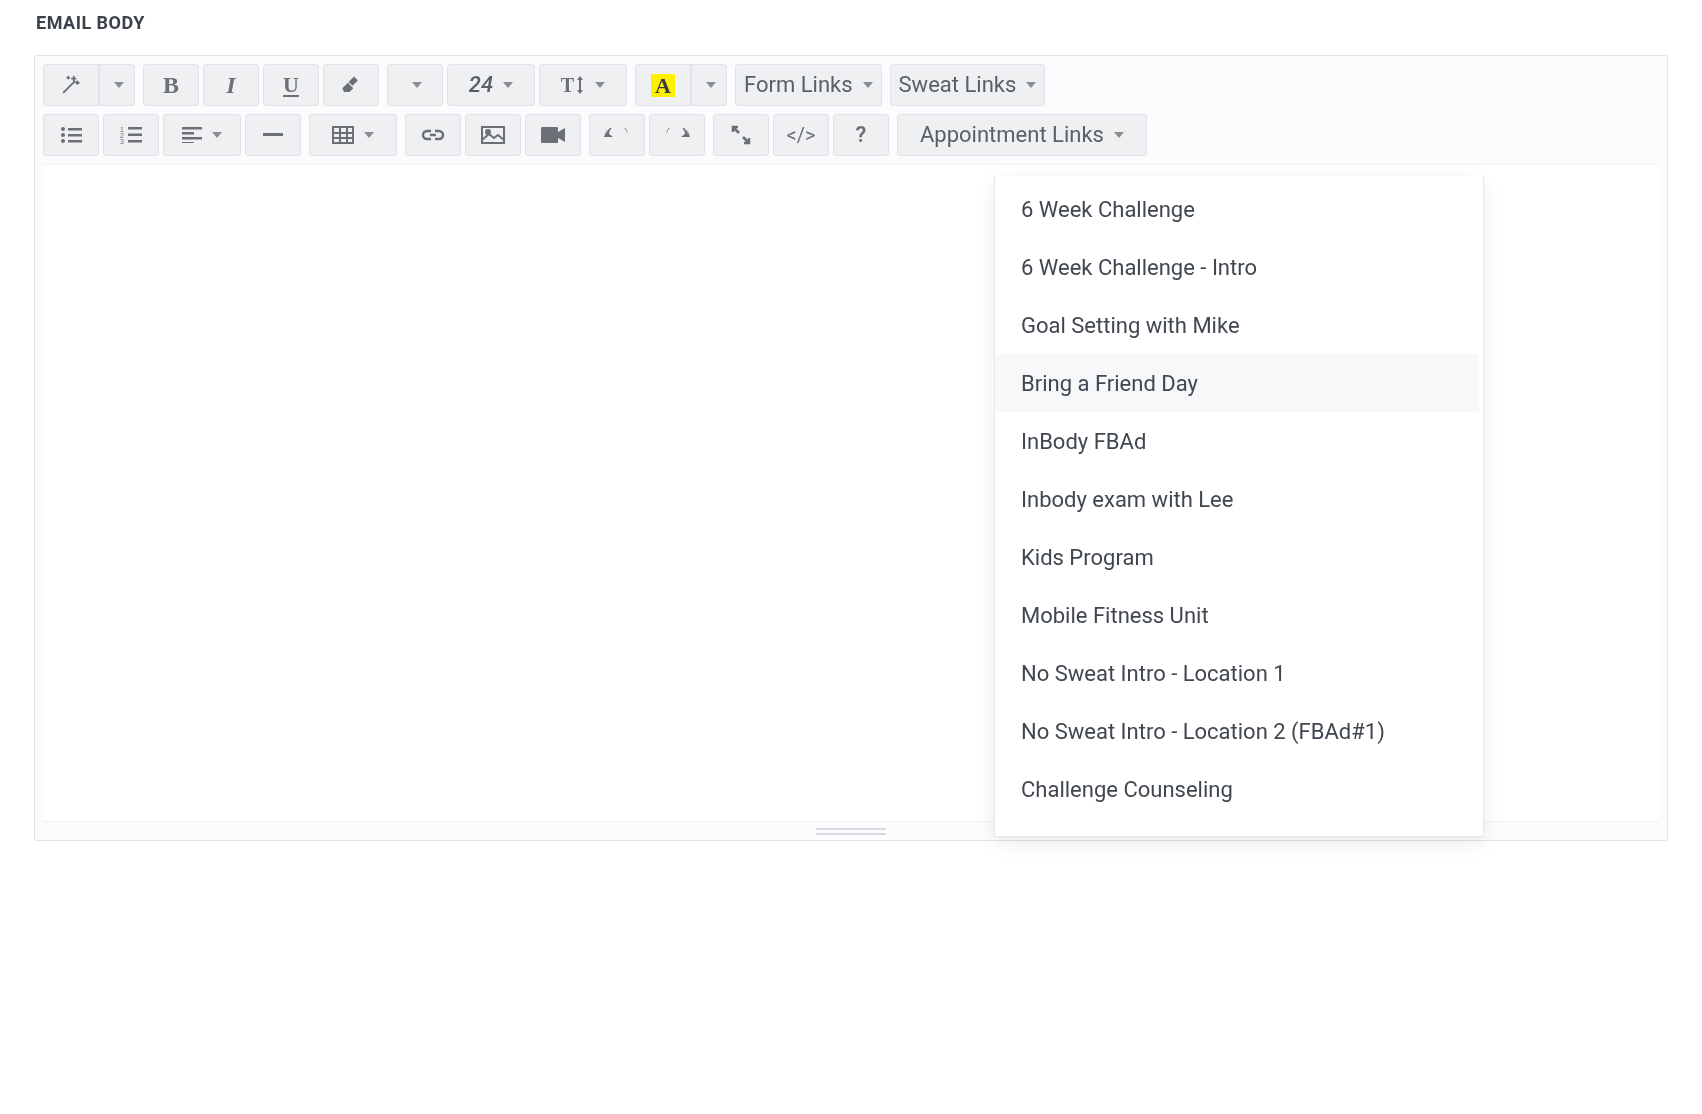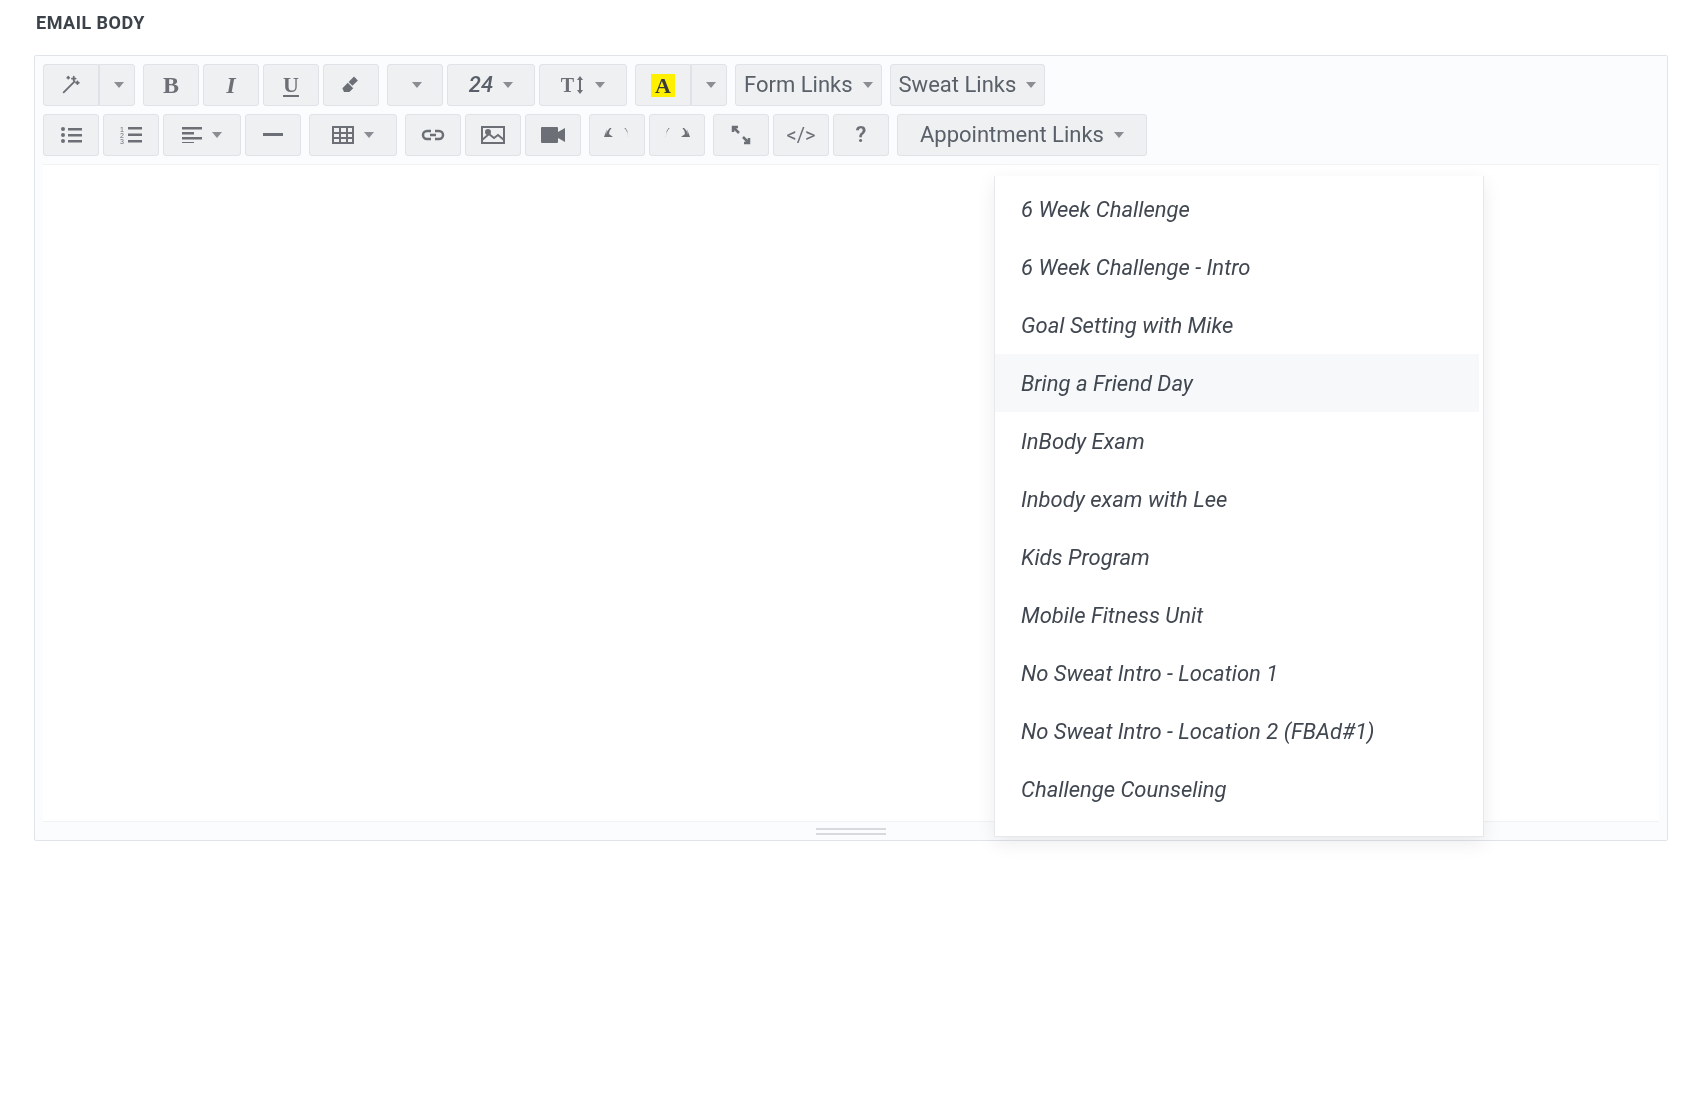--- a/index.html
+++ b/index.html
@@ -74,21 +74,20 @@
   }
   .resize-row{display:flex;justify-content:center;align-items:center;height:18px;background:var(--panel-bg);}
   
   .dropdown{
     position:absolute;top:176px;left:994px;
     width:490px;background:#ffffff;
     border:1px solid #e6e8eb;border-top:none;
     box-shadow:0 6px 18px rgba(0,0,0,.08);
     padding:4px 4px 18px 0;
     z-index:10;
-    font-style:italic;
   }
   .dropdown-item{
     height:58px;display:flex;align-items:center;
     padding:0 26px;font-size:22px;color:#414750;cursor:pointer;
   }
   .dropdown-item.hover{background:var(--hover);}
   
   .page{position:relative;}
 </style>
 </head>
@@ -296,21 +295,21 @@
       <div class="resize-handle"></div>
     </div>
 
   </div>
 
   <div class="dropdown" id="appt-dropdown">
       <div class="dropdown-item">6 Week Challenge</div>
       <div class="dropdown-item">6 Week Challenge - Intro</div>
       <div class="dropdown-item">Goal Setting with Mike</div>
       <div class="dropdown-item hover">Bring a Friend Day</div>
-      <div class="dropdown-item">InBody Exam</div>
+      <div class="dropdown-item">InBody FBAd</div>
       <div class="dropdown-item">Inbody exam with Lee</div>
       <div class="dropdown-item">Kids Program</div>
       <div class="dropdown-item">Mobile Fitness Unit</div>
       <div class="dropdown-item">No Sweat Intro - Location 1</div>
       <div class="dropdown-item">No Sweat Intro - Location 2 (FBAd#1)</div>
       <div class="dropdown-item">Challenge Counseling</div>
     </div>
 
 </div>
 

